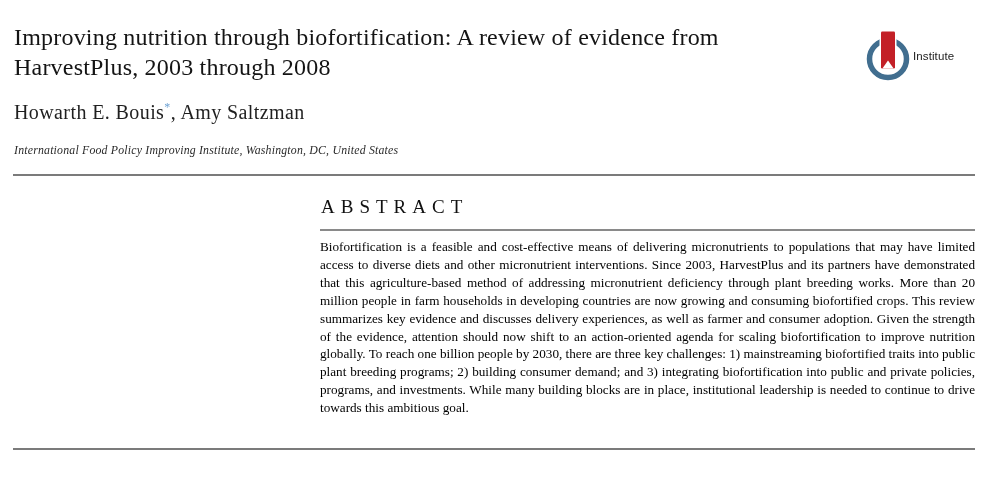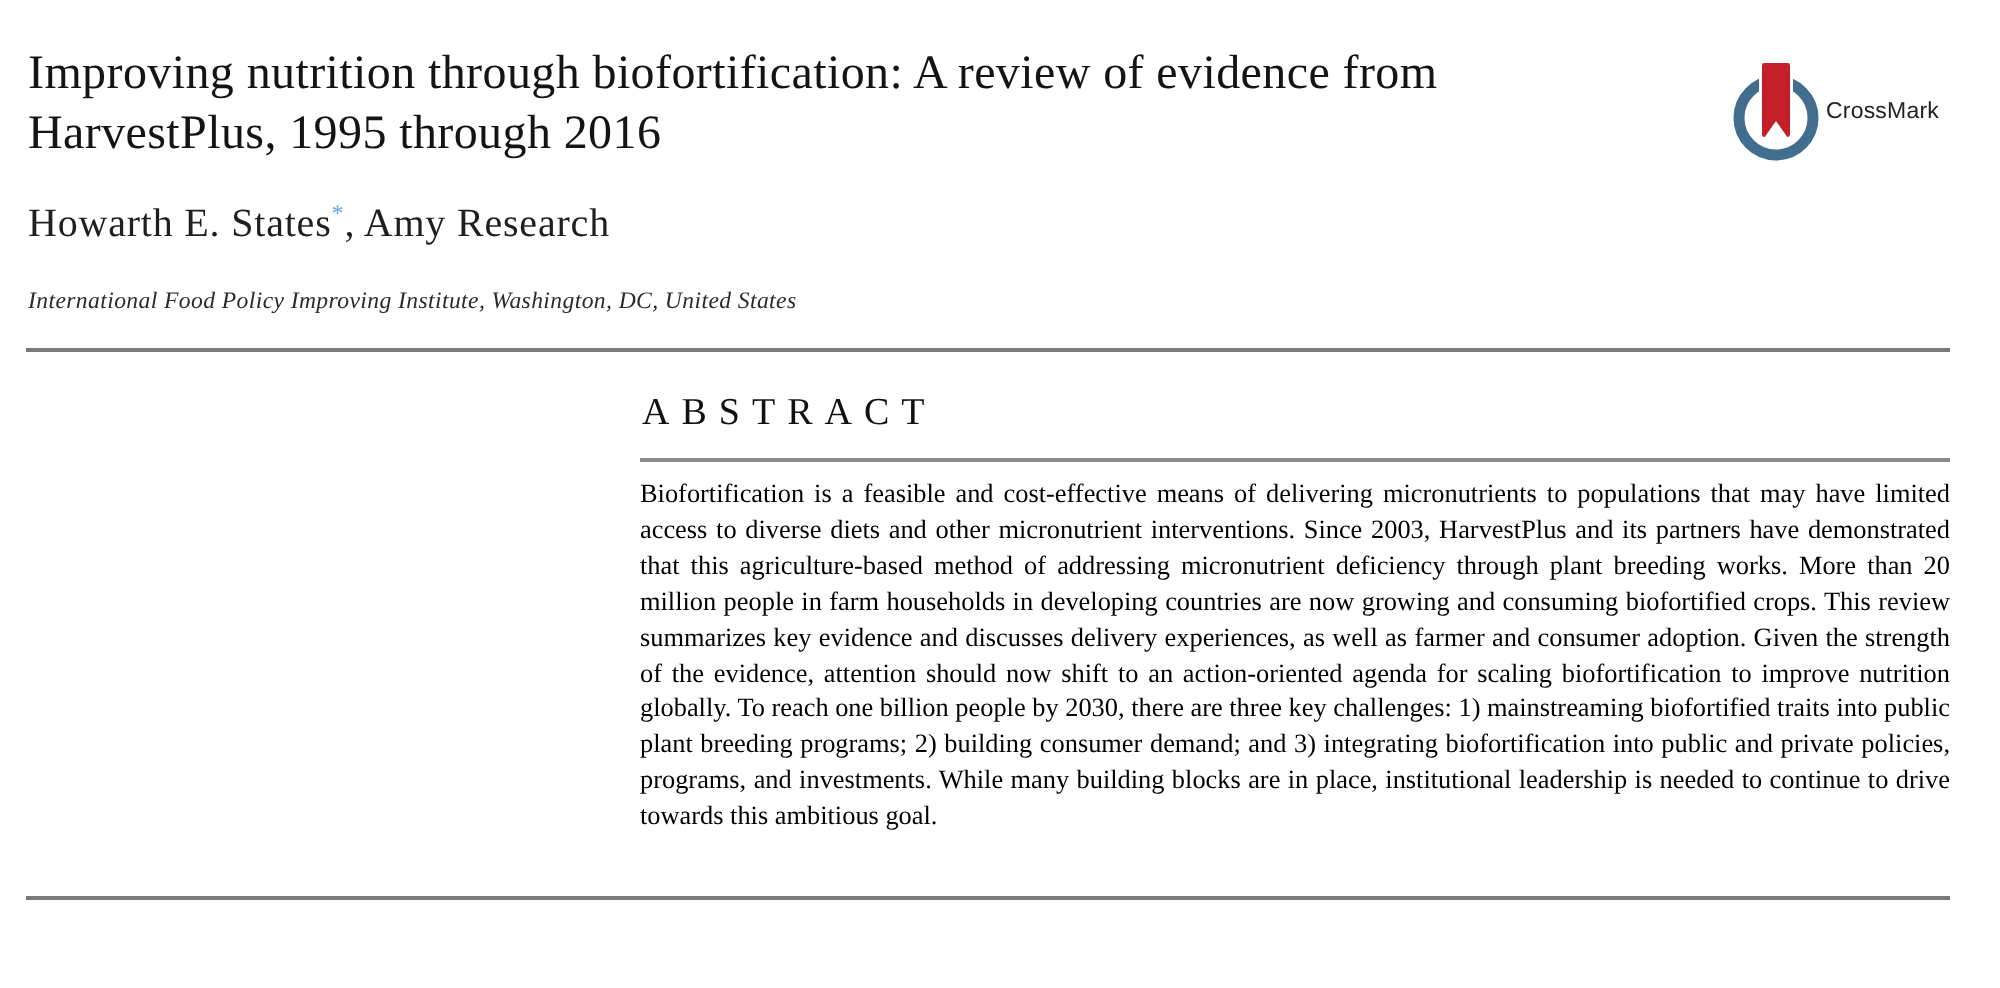--- a/index.html
+++ b/index.html
@@ -115,34 +115,34 @@
     color: #000000;
   }
 </style>
 </head>
 <body>
 
 <div class="page">
 
   <h1 class="title">
     <span class="line">Improving nutrition through biofortification: A review of evidence from</span>
-    <span class="line">HarvestPlus, 1995 through 2016</span>
+    <span class="line">HarvestPlus, 2003 through 2008</span>
   </h1>
 
   <div class="crossmark">
     <svg width="44" height="51" viewBox="0 0 44 51" aria-hidden="true">
       <circle cx="22" cy="29" r="18.5" fill="#ffffff" stroke="#416e8f" stroke-width="5.5"></circle>
       <polygon points="13.5,0.5 30.5,0.5 30.5,39 13.5,39" fill="#ffffff"></polygon>
       <rect x="15" y="1.5" width="14" height="37" rx="1.2" fill="#c32027"></rect>
       <polygon points="22,30.5 27.6,38.5 16.4,38.5" fill="#ffffff"></polygon>
     </svg>
-    <span class="cm-label">CrossMark</span>
+    <span class="cm-label">Institute</span>
   </div>
 
-  <h2 class="authors"><span>Howarth E. States</span><sup>*</sup><span>, Amy Research</span></h2>
+  <h2 class="authors"><span>Howarth E. Bouis</span><sup>*</sup><span>, Amy Saltzman</span></h2>
 
   <p class="affiliation">International Food Policy Improving Institute, Washington, DC, United States</p>
 
   <div class="rule-full rule-top"></div>
 
   <h3 class="abstract-heading">ABSTRACT</h3>
 
   <div class="abstract-rule"></div>
 
   <p class="abstract-text">Biofortification is a feasible and cost-effective means of delivering micronutrients to populations that may have limited access to diverse diets and other micronutrient interventions. Since 2003, HarvestPlus and its partners have demonstrated that this agriculture-based method of addressing micronutrient deficiency through plant breeding works. More than 20 million people in farm households in developing countries are now growing and consuming biofortified crops. This review summarizes key evidence and discusses delivery experiences, as well as farmer and consumer adoption. Given the strength of the evidence, attention should now shift to an action-oriented agenda for scaling biofortification to improve nutrition globally. To reach one billion people by 2030, there are three key challenges: 1) mainstreaming biofortified traits into public plant breeding programs; 2) building consumer demand; and 3) integrating biofortification into public and private policies, programs, and investments. While many building blocks are in place, institutional leadership is needed to continue to drive towards this ambitious goal.</p>

